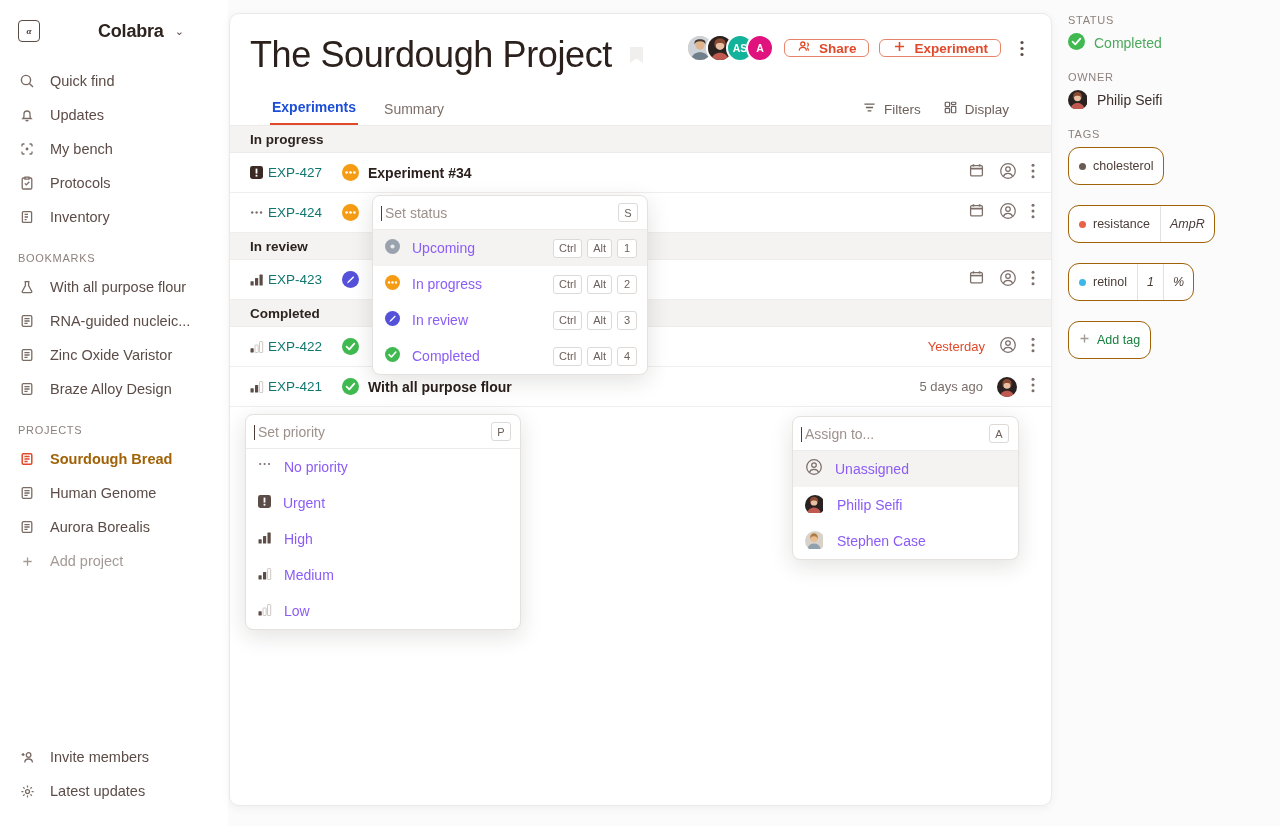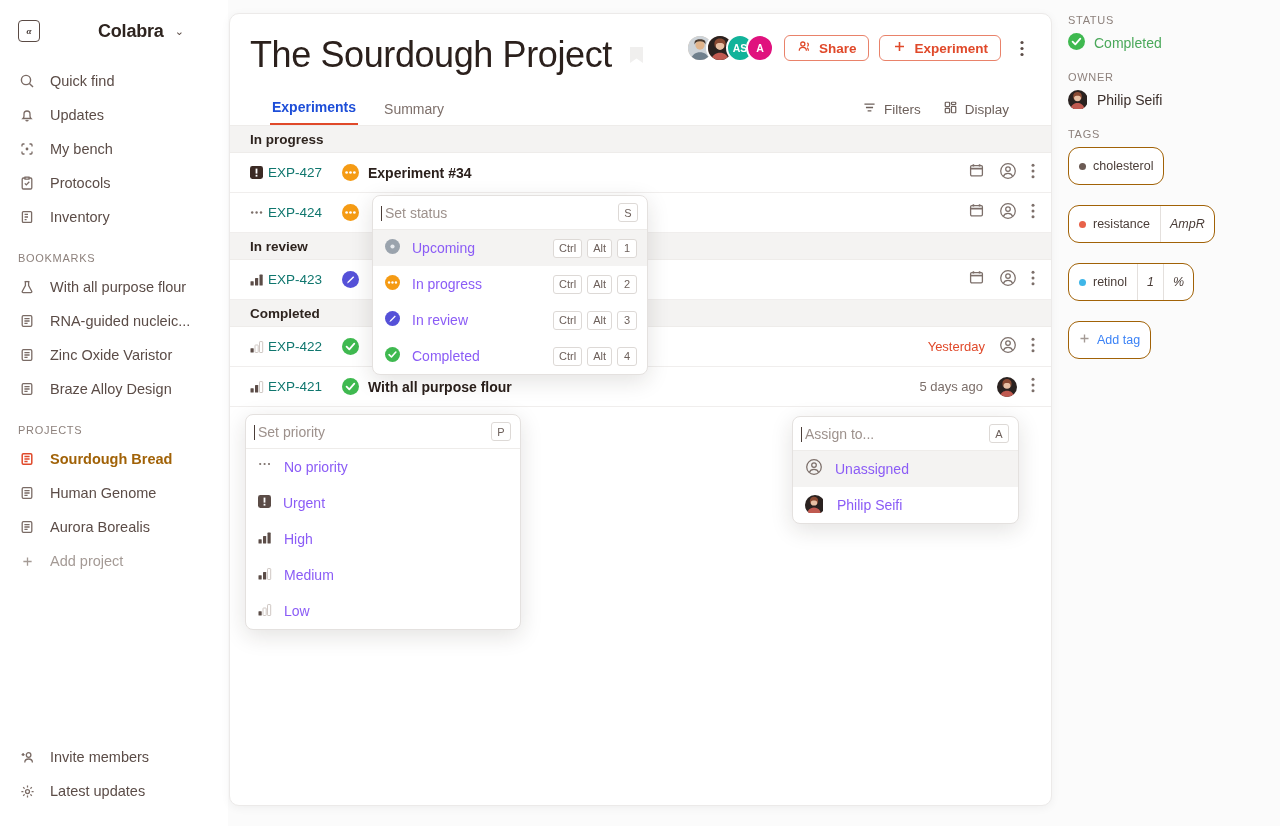--- a/index.html
+++ b/index.html
@@ -57,21 +57,21 @@
   .page-title { font-size: 36px; font-weight: 400; color: #2b201c; letter-spacing: -0.4px; }
   .bookmark-ico { margin-left: 17px; margin-top: 4px; }
 
   .header-actions { position: absolute; right: 18px; top: 20px; display: flex; align-items: center; gap: 10px; }
   .avatars { display: flex; align-items: center; }
   .avatars .av { width: 28px; height: 28px; border-radius: 50%; margin-left: -8px; border: 2px solid #fff; overflow: hidden;
                  display: flex; align-items: center; justify-content: center; font-size: 10.5px; font-weight: 700; color: #fff; }
   .avatars .av:first-child { margin-left: 0; }
 
   .btn {
-    display: inline-flex; align-items: center; gap: 7px; height: 26px; padding: 0 12px;
+    display: inline-flex; align-items: center; gap: 7px; height: 18px; padding: 0 12px;
     border: 1px solid #e9826a; border-radius: 6px; background: #fff;
     color: #e0492a; font-size: 13.5px; font-weight: 600; cursor: pointer; white-space: nowrap;
   }
   .kebab { width: 22px; height: 26px; display:flex; align-items:center; justify-content:center; cursor: pointer; }
 
   .tabs-row { display: flex; align-items: flex-end; margin-top: 16px; padding: 0 20px; position: relative; height: 33px;}
   .tab { font-size: 14px; color: #7d6f6a; padding: 0 2px 8px 2px; margin-right: 24px; cursor: pointer; }
   .tab.active { color: #1d4ed8; font-weight: 600; border-bottom: 2px solid #e0492a; }
   .tools { position: absolute; right: 20px; bottom: 7px; display: flex; gap: 22px; }
   .tool { display: flex; align-items: center; gap: 7px; font-size: 13.5px; color: #6d605b; cursor: pointer; }
@@ -126,21 +126,21 @@
   .r-block { margin-bottom: 18px; }
   .r-value { display: flex; align-items: center; gap: 9px; font-size: 14px; }
   .tag {
     display: inline-flex; align-items: center; height: 38px; border: 1px solid #a16207;
     border-radius: 11px; margin-bottom: 20px; overflow: hidden; background: #fff; cursor: pointer;
   }
   .tag-main { display: flex; align-items: center; gap: 7px; padding: 0 10px; font-size: 12.5px; color: #4a3d38; }
   .tag-seg { padding: 0 9px; font-size: 12.5px; font-style: italic; color: #4a3d38; border-left: 1px solid #e4e0dd; height: 100%; display: flex; align-items: center; }
   .tag-dot { width: 7px; height: 7px; border-radius: 50%; flex: 0 0 7px; }
   .tag.add { border-style: solid; }
-  .tag.add .tag-main { color: #3b82f6; }
+  .tag.add .tag-main { color: #15803d; }
 
   .av-photo { width: 20px; height: 20px; border-radius: 50%; overflow: hidden; flex: 0 0 20px; }
 </style>
 </head>
 <body>
 
 <div class="app">
 
   <div class="sidebar">
     <div class="brand">
@@ -744,20 +744,31 @@
         <span class="av-photo">
           <svg width="18" height="18" viewBox="0 0 20 20">
               <rect width="20" height="20" fill="#2a2220"></rect>
               <circle cx="10" cy="8" r="3.8" fill="#e8c0a4"></circle>
               <path d="M2.5 20c1-4.2 4.1-6.2 7.5-6.2s6.5 2 7.5 6.2z" fill="#c05a50"></path>
               <path d="M5.4 6.6C5.4 3.5 7.5 2 10 2s4.6 1.5 4.6 4.6c0 1.4-.4 2.6-.7 3.3-.3-2.2-.4-3.9-3.9-3.9S6.4 7.7 6.1 9.9c-.3-.7-.7-1.9-.7-3.3z" fill="#8a4a33"></path>
             </svg>
         </span>
         <span class="lbl">Philip Seifi</span>
       </div>
+      <div class="opt">
+        <span class="av-photo">
+          <svg width="18" height="18" viewBox="0 0 20 20">
+              <rect width="20" height="20" fill="#d9d2c9"></rect>
+              <circle cx="10" cy="8.4" r="3.9" fill="#e9bd92"></circle>
+              <path d="M2.6 20c1-4 4-6 7.4-6s6.4 2 7.4 6z" fill="#8fa1ac"></path>
+              <path d="M5.8 6.8C6.3 3.8 7.8 2.6 10 2.6s3.8 1.2 4.2 4.2c.1.9 0 1.8-.2 2.4-.5-2.2-1-3.4-4-3.4S6.5 7 6 9.2c-.2-.6-.3-1.5-.2-2.4z" fill="#b07c42"></path>
+            </svg>
+        </span>
+        <span class="lbl">Stephen Case</span>
+      </div>
     </div>
 
   </div>
 
   <div class="rsidebar">
     <div class="r-block">
       <div class="r-label">STATUS</div>
       <div class="r-value">
         <span>
           <svg width="17" height="17" viewBox="0 0 17 17">

